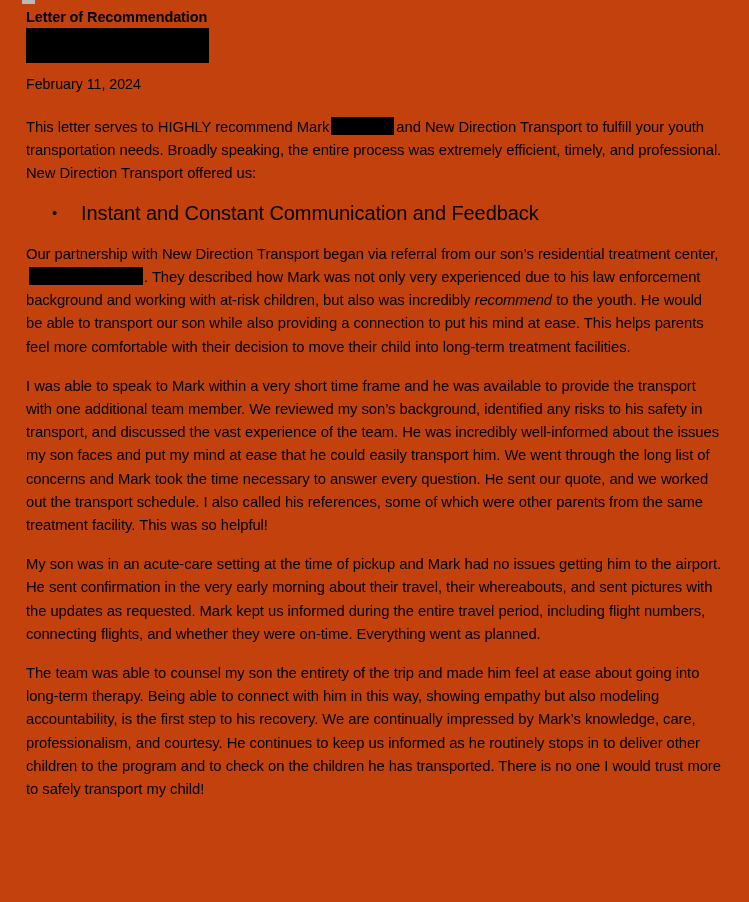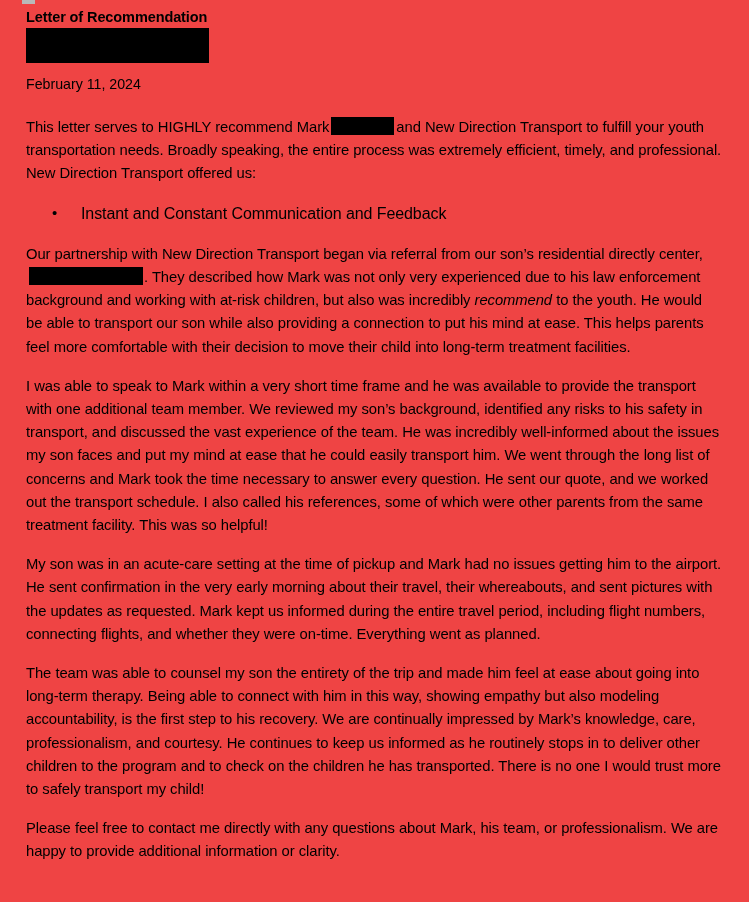--- a/index.html
+++ b/index.html
@@ -9,21 +9,21 @@
     background: #ffffff;
   }
   body {
     font-family: "Liberation Sans", sans-serif;
     color: #000000;
   }
   .page {
     position: relative;
     width: 749px;
     height: 902px;
-    background: #ef4444;
+    background: #c2410c;
     overflow: hidden;
     box-sizing: border-box;
   }
   .top-mark {
     position: absolute;
     left: 22px;
     top: 0px;
     width: 13px;
     height: 4px;
     background: #b9b9b9;
@@ -70,21 +70,21 @@
     height: 18px;
   }
   .redact-inline.r1 { width: 63px; margin: 0 2px; }
   .redact-inline.r2 { width: 114px; margin: 0 1px 0 3px; }
   ul.bullets {
     list-style: none;
     margin: 0 0 18px 0;
     padding: 0;
   }
   ul.bullets li {
-    font-size: 16px;
+    font-size: 20px;
     line-height: 23.2px;
     position: relative;
     padding-left: 55px;
     letter-spacing: -0.08px;
   }
   ul.bullets li::before {
     content: "\2022";
     position: absolute;
     left: 26px;
     top: -1px;
@@ -113,28 +113,27 @@
       <span>This letter serves to HIGHLY recommend Mark</span><span class="redact-inline r1"></span><span>and New Direction Transport to fulfill your youth transportation needs. Broadly speaking, the entire process was extremely efficient, timely, and professional. New Direction Transport offered us:</span>
     </p>
 
     <ul class="bullets">
       <li>
         <span>Instant and Constant Communication and Feedback</span>
       </li>
     </ul>
 
     <p class="body-text">
-      <span>Our partnership with New Direction Transport began via referral from our son’s residential directly center,</span>
+      <span>Our partnership with New Direction Transport began via referral from our son’s residential treatment center,</span>
       <span class="redact-inline r2"></span><span>. They described how Mark was not only very experienced due to his law enforcement background and working with at-risk children, but also was incredibly</span>
       <em class="ital">recommend</em>
       <span>to the youth. He would be able to transport our son while also providing a connection to put his mind at ease. This helps parents feel more comfortable with their decision to move their child into long-term treatment facilities.</span>
     </p>
 
     <p class="body-text"> I was able to speak to Mark within a very short time frame and he was available to provide the transport with one additional team member. We reviewed my son’s background, identified any risks to his safety in transport, and discussed the vast experience of the team. He was incredibly well-informed about the issues my son faces and put my mind at ease that he could easily transport him. We went through the long list of concerns and Mark took the time necessary to answer every question. He sent our quote, and we worked out the transport schedule. I also called his references, some of which were other parents from the same treatment facility. This was so helpful!</p>
 
     <p class="body-text">My son was in an acute-care setting at the time of pickup and Mark had no issues getting him to the airport. He sent confirmation in the very early morning about their travel, their whereabouts, and sent pictures with the updates as requested. Mark kept us informed during the entire travel period, including flight numbers, connecting flights, and whether they were on-time. Everything went as planned.</p>
 
     <p class="body-text">The team was able to counsel my son the entirety of the trip and made him feel at ease about going into long-term therapy. Being able to connect with him in this way, showing empathy but also modeling accountability, is the first step to his recovery. We are continually impressed by Mark’s knowledge, care, professionalism, and courtesy. He continues to keep us informed as he routinely stops in to deliver other children to the program and to check on the children he has transported. There is no one I would trust more to safely transport my child!</p>
 
-    <p class="body-text">Please feel free to contact me directly with any questions about Mark, his team, or professionalism. We are happy to provide additional information or clarity.</p>
 
   </div>
 </div>
 
 </body></html>

